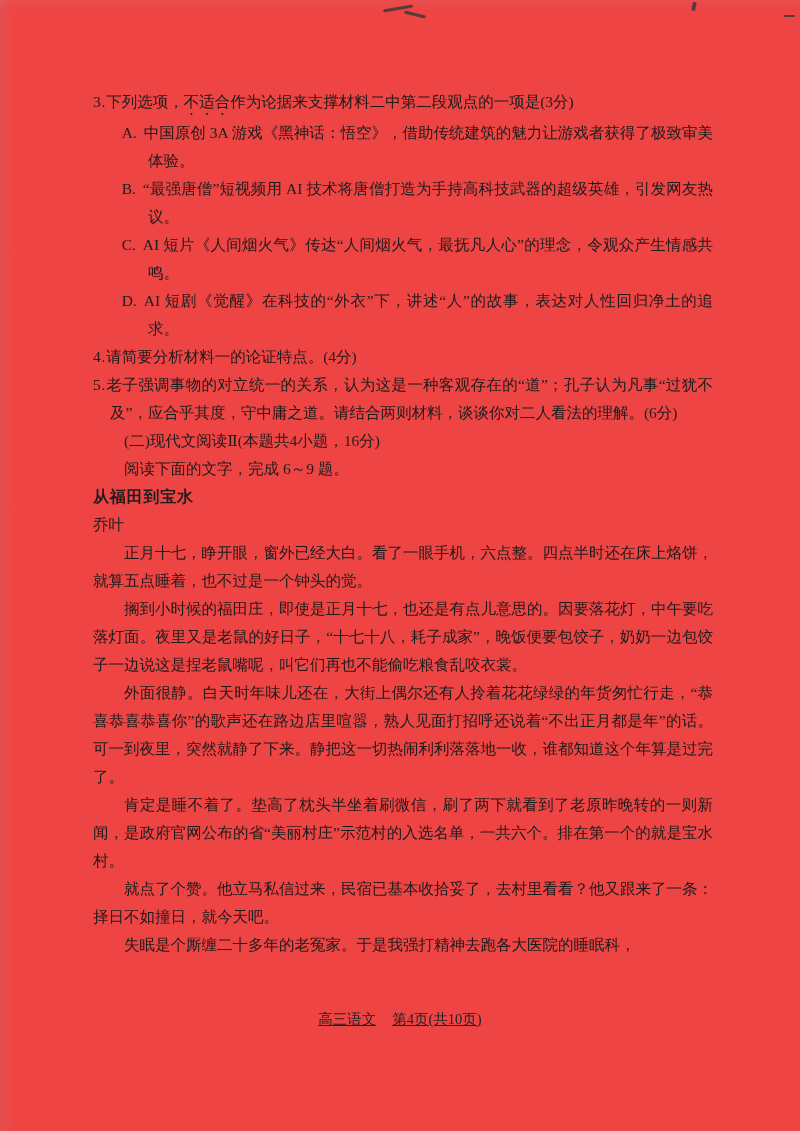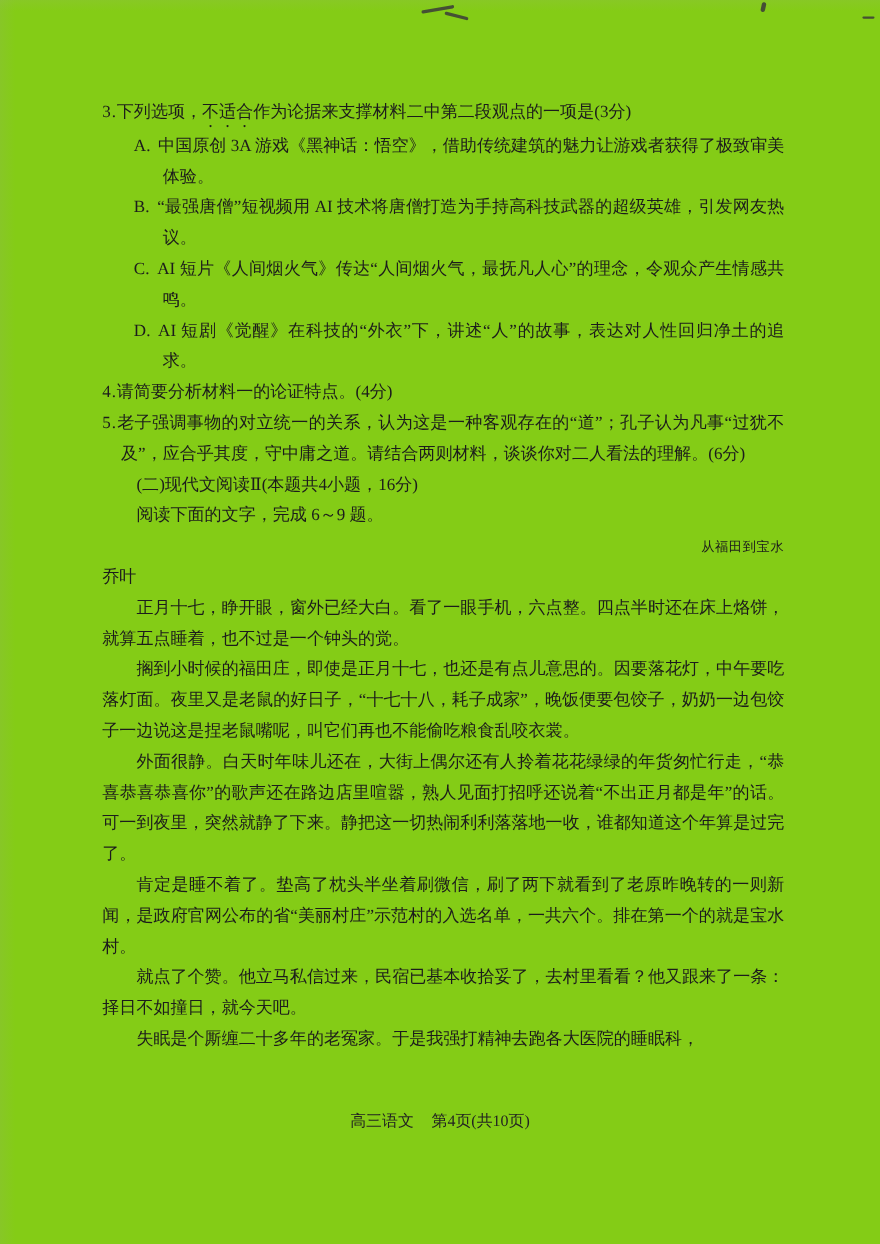--- a/index.html
+++ b/index.html
@@ -1,21 +1,21 @@
 <!DOCTYPE html>
 <html><head>
 <meta charset="utf-8">
 <style>
   html, body { margin: 0; padding: 0; }
   body { background: #ffffff; }
   .page {
     position: relative;
     width: 800px;
     height: 1131px;
-    background: #84cc16;
+    background: #ef4444;
     font-family: "Liberation Serif", "DejaVu Serif", serif;
     color: #1c1c1c;
     overflow: hidden;
   }
   .edge-shade {
     position: absolute; left: 0; top: 0; width: 100%; height: 100%;
     background:
       linear-gradient(to right, rgba(160,160,160,0.12), rgba(160,160,160,0) 14px),
       linear-gradient(to bottom, rgba(170,170,170,0.10), rgba(170,170,170,0) 10px);
     pointer-events: none;
@@ -47,34 +47,35 @@
     text-emphasis-position: under left;
   }
   .options { margin-left: 1.85em; }
   .option {
     padding-left: 1.7em;
     text-indent: -1.7em;
   }
   .option-label { margin-right: 0.45em; }
   .section-header, .section-instruction { margin-left: 2em; }
   .essay-title {
-    text-align: right;
-    font-weight: normal;
-    font-size: 12px;
+    text-align: left;
+    font-weight: bold;
+    font-size: 16px;
     letter-spacing: 0.05em;
   }
   .essay-author { }
   .essay-paragraph { text-indent: 2em; }
   .footer {
     position: absolute;
     left: 0; right: 0;
     top: 1010px;
     text-align: center;
     font-size: 14.5px;
     color: #222;
+    text-decoration: underline;
   }
   .footer .sep { display: inline-block; width: 1.1em; }
 </style>
 </head>
 <body>
 
 <div class="page">
   <div class="edge-shade"></div>
   <div class="artifact a1"></div>
   <div class="artifact a2"></div>

